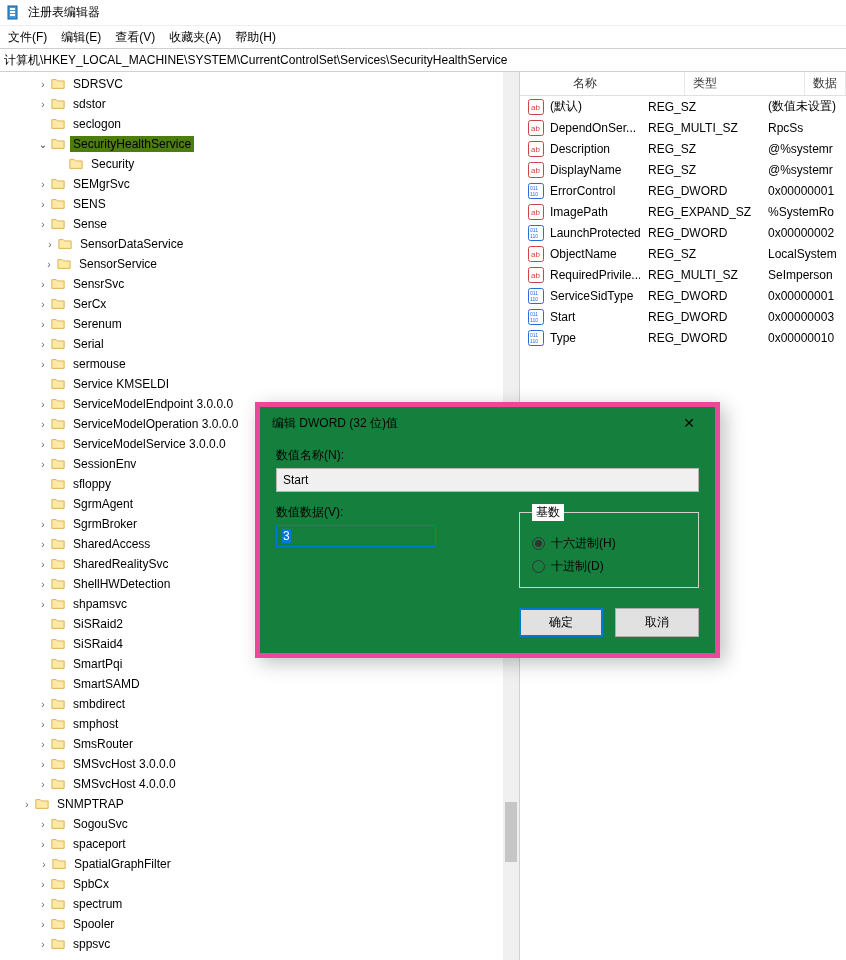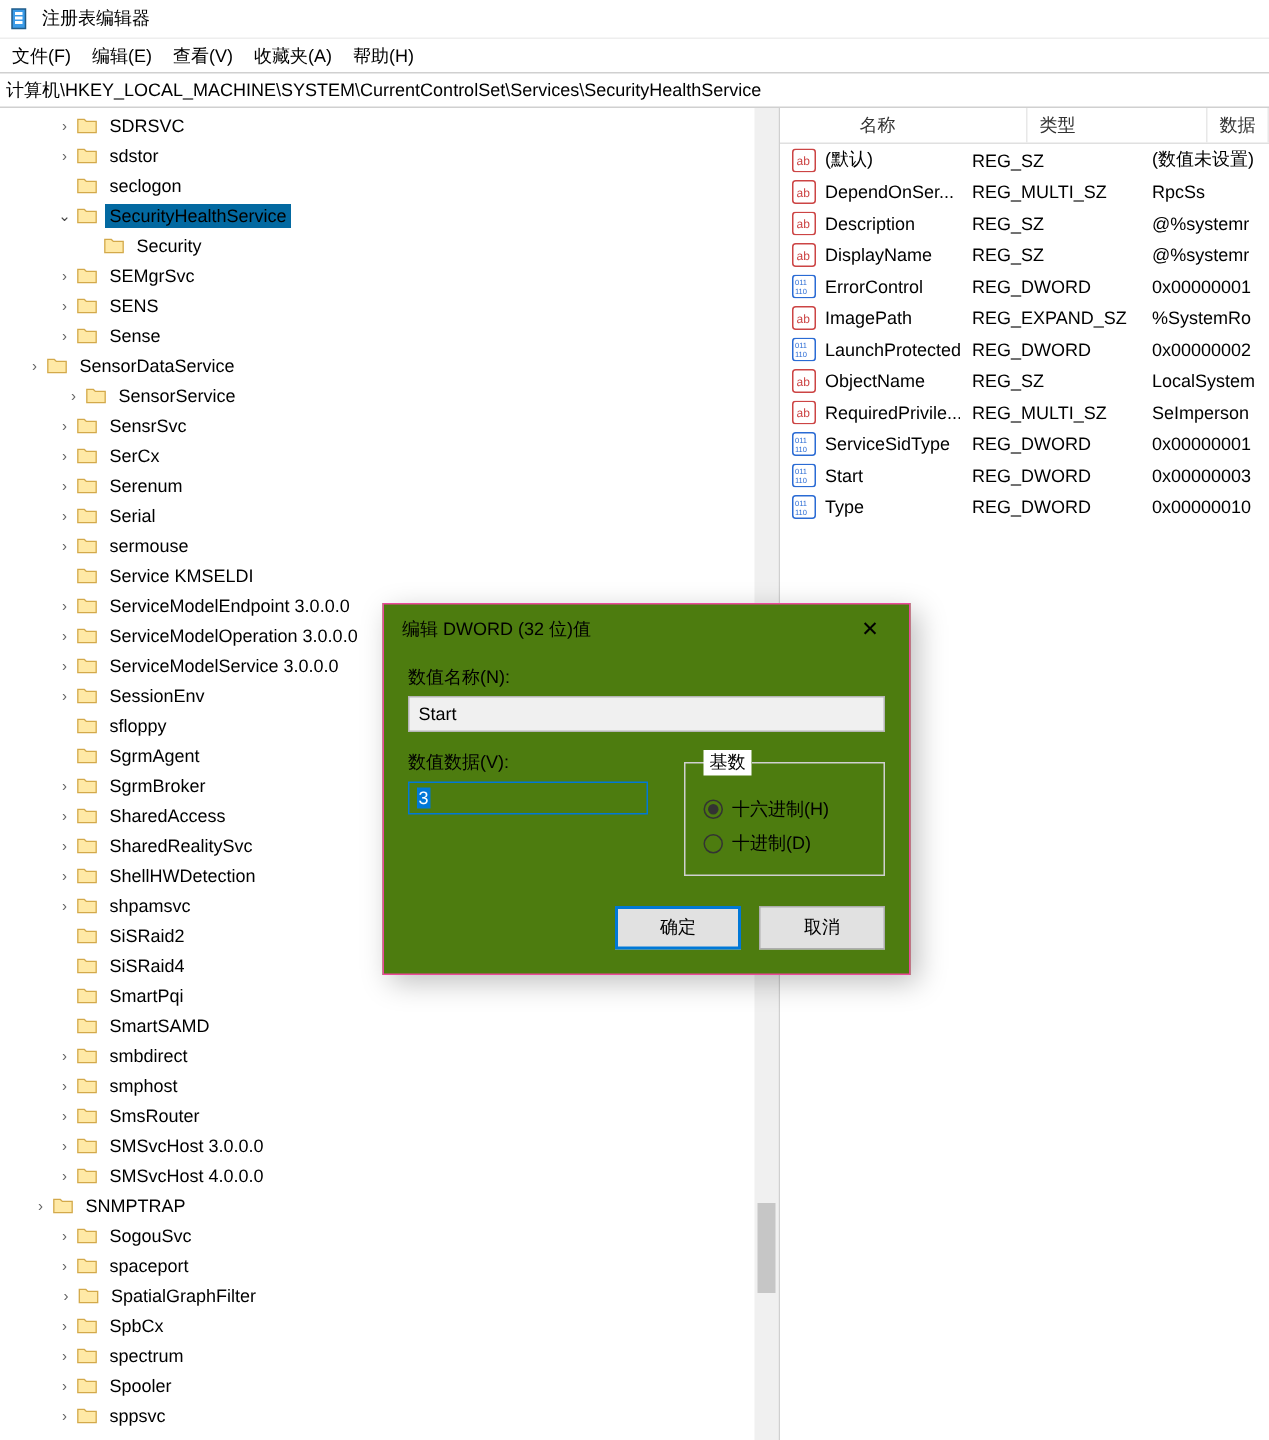--- a/index.html
+++ b/index.html
@@ -77,21 +77,21 @@
     user-select: none;
   }
   .tree-toggle.open::before { content: "⌄"; color:#444; }
   .tree-toggle.closed::before { content: "›"; color:#666; }
   .folder-icon {
     width: 16px; height: 14px;
     margin-right: 4px;
     flex: none;
   }
   .tree-label { padding: 1px 3px; }
-  .tree-label.selected { background: #0369a1; }
+  .tree-label.selected { background: #4d7c0f; }
   
   .list-header {
     height: 24px;
     display: flex;
     align-items: center;
     border-bottom: 1px solid #e0e0e0;
   }
   .list-header div {
     padding: 0 8px;
     border-right: 1px solid #e8e8e8;
@@ -123,23 +123,23 @@
   .vthumb {
     position: absolute;
     left: 2px; right: 2px;
     background: #c6c6c6;
   }
   
   .dialog {
     position: absolute;
     left: 255px;
     top: 402px;
-    width: 352px;
-    background: #4d7c0f;
-    border: 1px solid #ec4899;
+    width: 465px;
+    background: #15803d;
+    border: 5px solid #ec4899;
     box-shadow: 5px 5px 18px rgba(0,0,0,0.25);
   }
   .dlg-title {
     height: 32px;
     display: flex;
     align-items: center;
     justify-content: space-between;
     padding: 0 6px 0 12px;
   }
   .dlg-close {
@@ -291,21 +291,21 @@
           </svg>
           <span class="tree-label">SENS</span>
         </div>
         <div class="tree-row" style="padding-left: 36px; text-align: right;">
           <span class="tree-toggle closed"></span>
           <svg viewBox="0 0 16 16" class="folder-icon">
             <use href="#folder-icon-g"></use>
           </svg>
           <span class="tree-label">Sense</span>
         </div>
-        <div class="tree-row" style="padding-left: 16px;">
+        <div class="tree-row" style="padding-left: 43px;">
           <span class="tree-toggle closed"></span>
           <svg viewBox="0 0 16 16" class="folder-icon">
             <use href="#folder-icon-g"></use>
           </svg>
           <span class="tree-label">SensorDataService</span>
         </div>
         <div class="tree-row" style="padding-left: 42px;">
           <span class="tree-toggle closed"></span>
           <svg viewBox="0 0 16 16" class="folder-icon">
             <use href="#folder-icon-g"></use>

